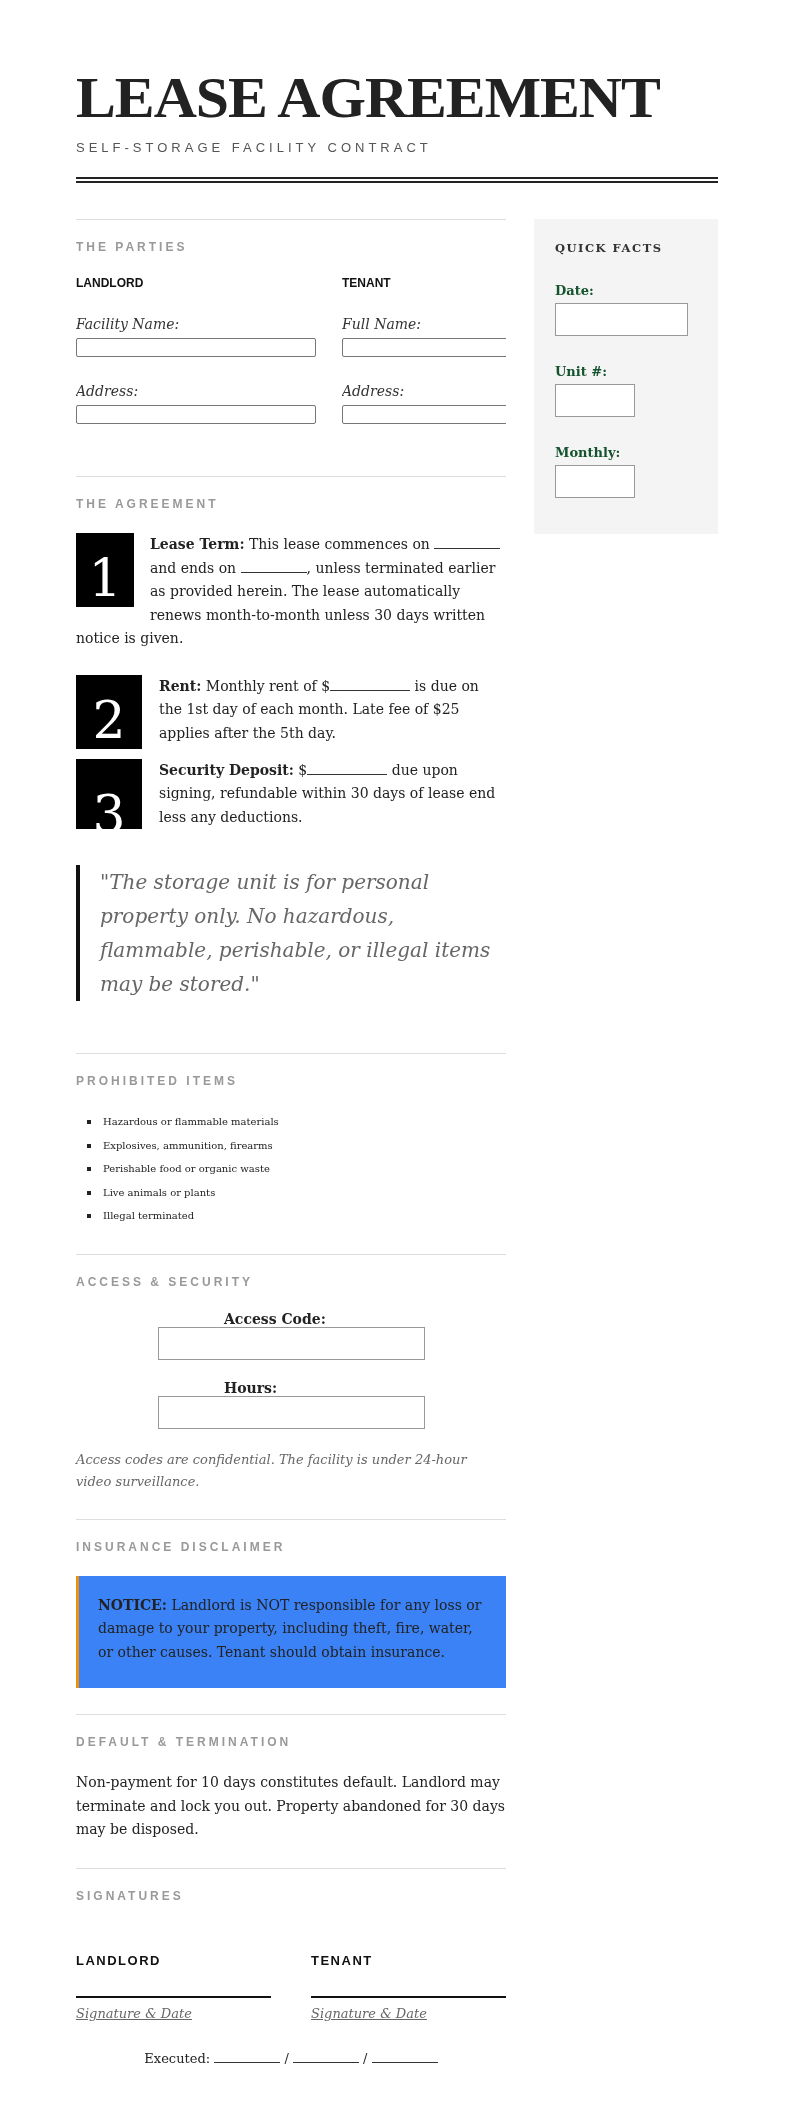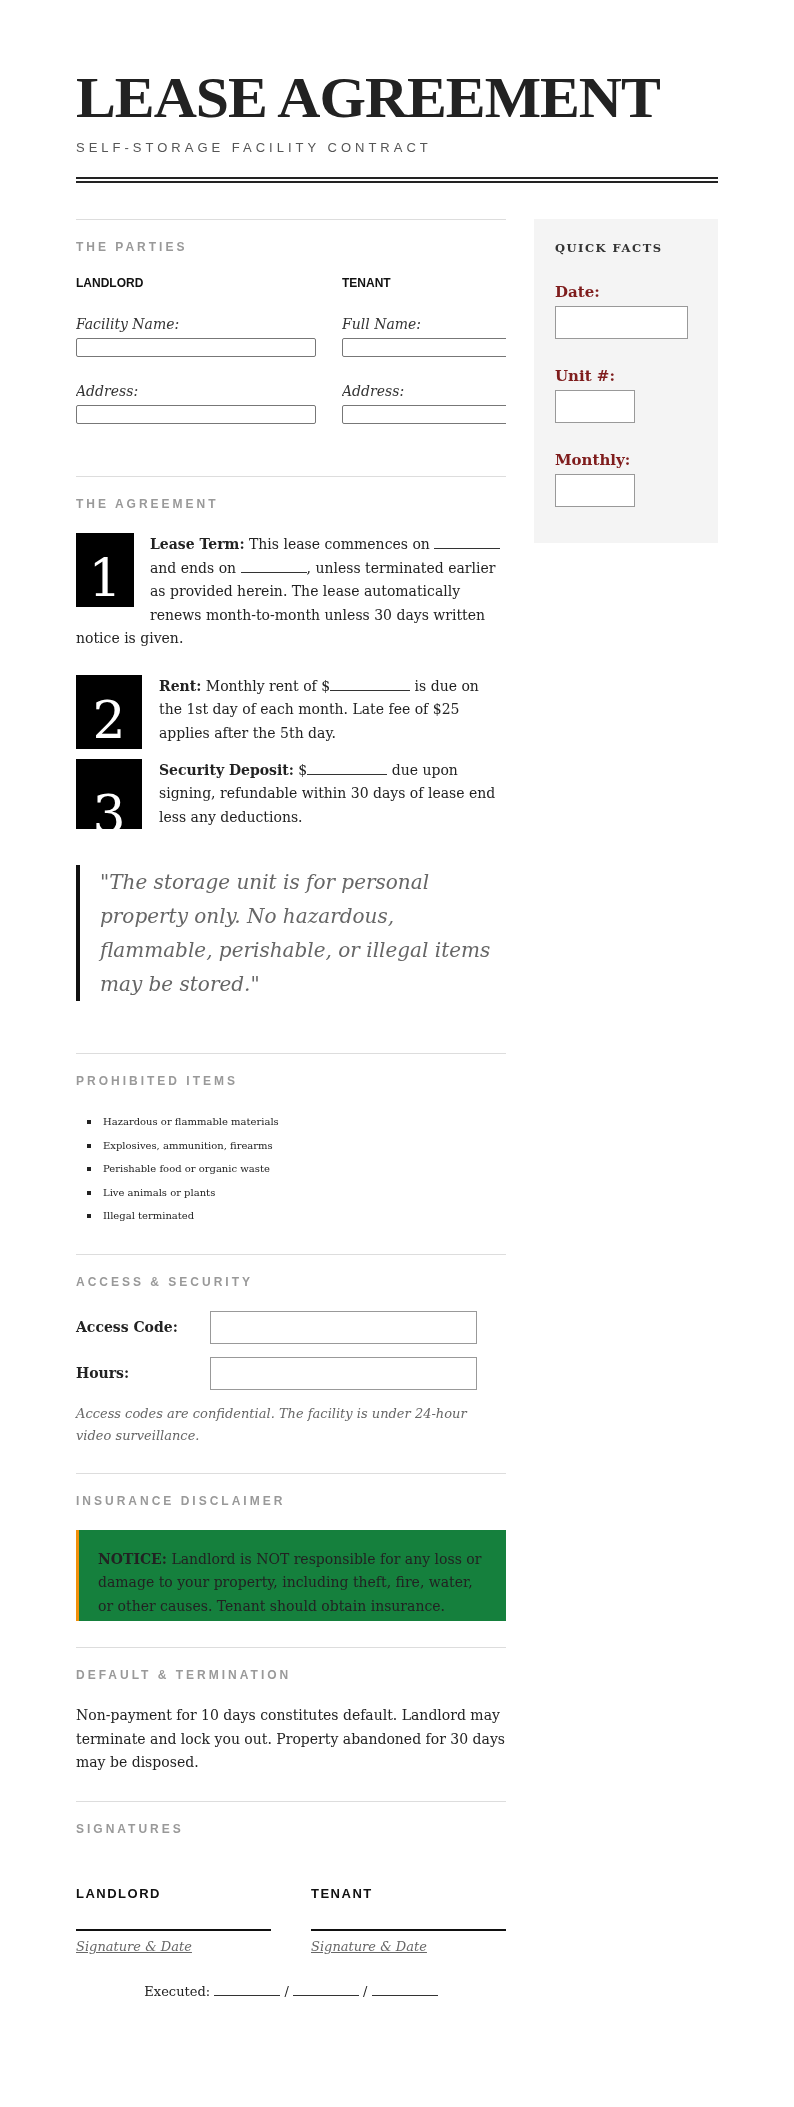--- a/index.html
+++ b/index.html
@@ -109,30 +109,30 @@
     }
 
     
     .prohibited-list { list-style: none; padding-left: 0; }
     .prohibited-list li { position: relative; padding-left: 27px; font-size: 10px; line-height: 23.5px; color: #222; }
     .prohibited-list li::before {
       content: ""; position: absolute; left: 11px; top: 10px; width: 4px; height: 4px; background: #222;
     }
 
     
-    .access-row { display: flex; align-items: center; margin-bottom: 13px; }
+    .access-row { display: flex; align-items: center; margin-bottom: 20px; flex-direction: column; }
     .access-label { width: 134px; font-weight: bold; font-size: 14px; color: #222; }
     .access-input { width: 267px; height: 33px; border: 1px solid #999; background: #fff; }
     .access-note { font-style: italic; font-size: 13px; line-height: 22px; color: #666; }
 
     
     .notice {
-      background: #15803d;
+      background: #3b82f6;
       border-left: 3px solid #f0900a;
-      padding: 18px 20px 3px 19px;
+      padding: 18px 20px 24px 19px;
       font-size: 14px;
       line-height: 23.5px;
       color: #222;
     }
 
     .body-text { font-size: 14px; line-height: 23.5px; color: #222; }
 
     
     .sig-grid { display: flex; gap: 40px; margin-top: 50px; }
     .sig-col { width: 195px; }
@@ -145,21 +145,21 @@
     .sig-caption { font-style: italic; font-size: 13px; color: #666; margin-top: 8px; text-decoration: underline; }
     .executed { text-align: center; font-size: 13px; color: #222; margin-top: 30px; }
     .executed .blank { width: 66px; height: 12px; }
 
     
     .quick-facts { background: #f4f4f4; padding: 22px 21px 36px 21px; }
     .qf-heading {
       font-family: "DejaVu Serif", serif;
       font-weight: bold; font-size: 11.5px; letter-spacing: 1.5px; color: #333; margin-bottom: 18px;
     }
-    .qf-label { font-weight: bold; font-size: 15px; color: #7f1d1d; margin-bottom: 5px; margin-top: 28px; }
+    .qf-label { font-weight: bold; font-size: 13px; color: #14532d; margin-bottom: 5px; margin-top: 28px; }
     .qf-input { display: block; height: 33px; border: 1px solid #999; background: #fff; margin-bottom: 18px; }
     .qf-input.wide { width: 133px; }
     .qf-input.narrow { width: 80px; }
     .qf-input:last-child { margin-bottom: 0; }
   </style>
 </head>
 <body>
 
 <div class="page">
 

